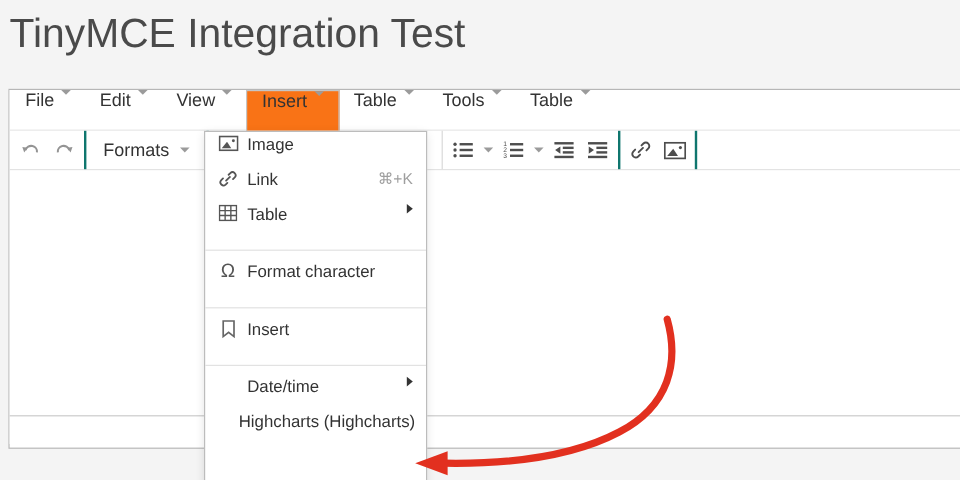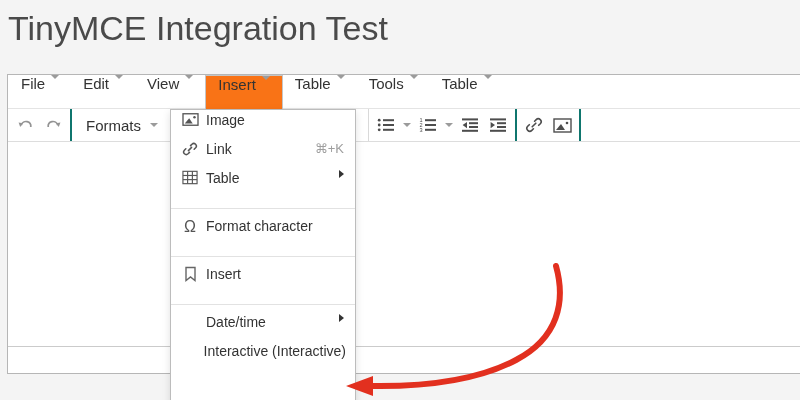--- a/index.html
+++ b/index.html
@@ -303,20 +303,20 @@
   <div class="menu-sep"></div>
 
   <div class="menu-item">
     <span class="menu-icon"></span>
     <span class="menu-label">Date/time</span>
     <span class="submenu-caret"></span>
   </div>
 
   <div class="menu-item">
     <span class="menu-icon"></span>
-    <span class="menu-label">Interactive (Interactive)</span>
+    <span class="menu-label">Highcharts (Highcharts)</span>
   </div>
 </div>
 
 <svg class="arrow-overlay" width="800" height="400" viewBox="0 0 800 400">
   <path d="M556 266 C 566 302 558 338 516 360 C 480 379 430 387 370 386" fill="none" stroke="#e2301f" stroke-width="6" stroke-linecap="round"></path>
   <polygon points="346,386 373,376 373,396" fill="#e2301f"></polygon>
 </svg>
 
 </body></html>

